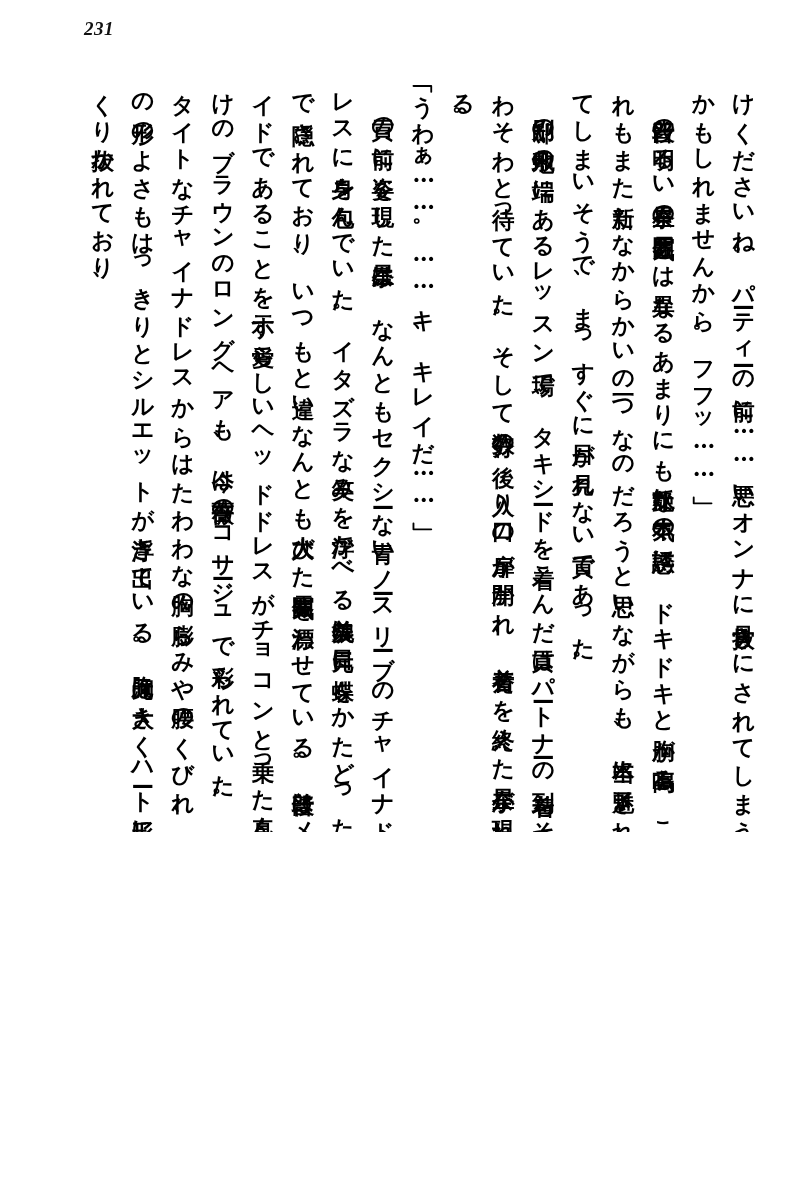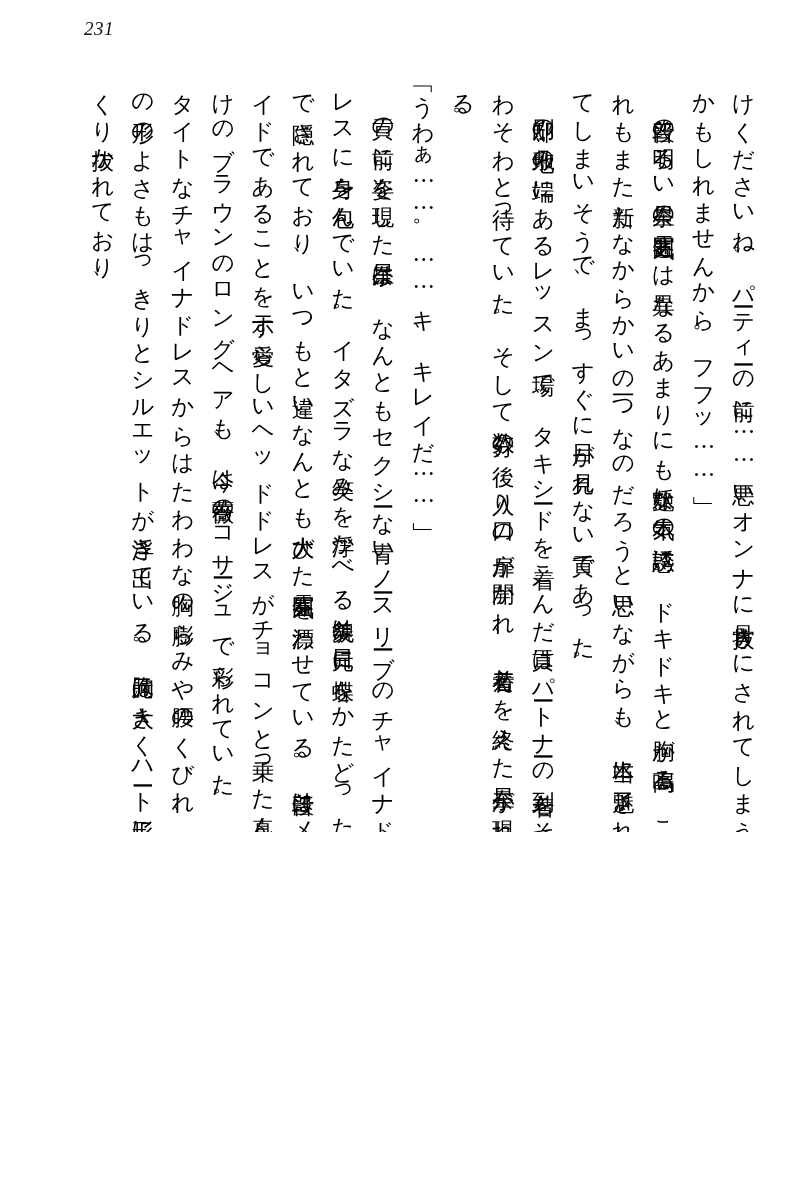--- a/index.html
+++ b/index.html
@@ -14,20 +14,21 @@
     font-family: "DejaVu Serif", "Liberation Serif", serif;
     color: #000000;
   }
 
   .page {
     position: relative;
     width: 800px;
     height: 872px;
     background: #ffffff;
     box-sizing: border-box;
+    font-weight: bold;
   }
 
   .page-number {
     position: absolute;
     top: 18px;
     left: 84px;
     font-family: "Liberation Serif", "DejaVu Serif", serif;
     font-style: italic;
     font-size: 19px;
     letter-spacing: 0.5px;

